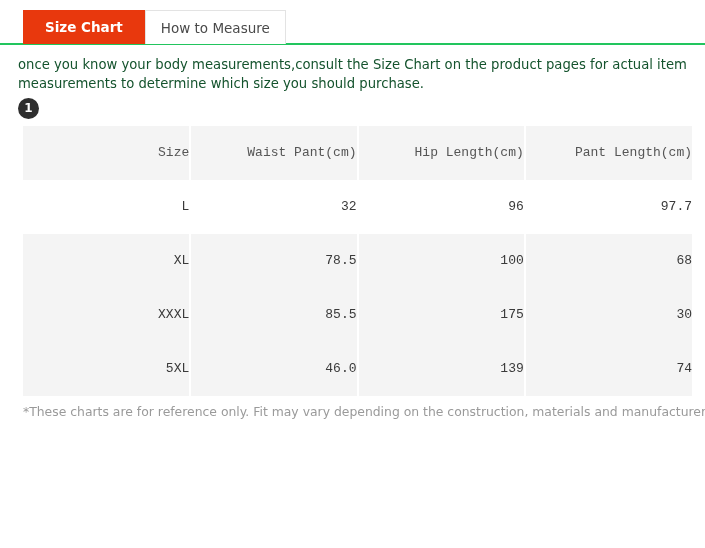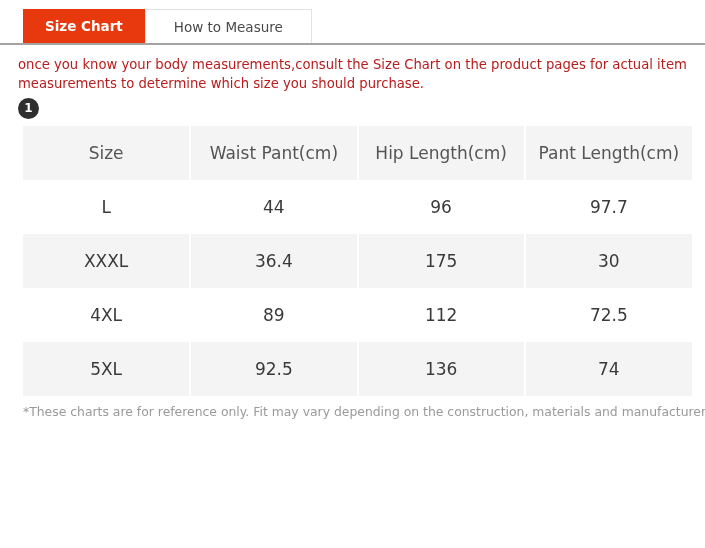--- a/index.html
+++ b/index.html
@@ -18,22 +18,22 @@
     height: 548px;
     background: #ffffff;
   }
 
   
   .tabbar {
     position: relative;
     height: 45px;
     padding-left: 23px;
     display: flex;
-    align-items: flex-end;
-    border-bottom: 2px solid #a3a3a3;
+    align-items: center;
+    border-bottom: 2px solid #22c55e;
   }
 
   .tab {
     height: 34px;
     display: flex;
     align-items: center;
     justify-content: center;
     padding: 0 22px;
     font-size: 13.5px;
     white-space: nowrap;
@@ -47,29 +47,29 @@
     font-weight: bold;
   }
 
   .tab.inactive {
     background: #ffffff;
     color: #4a4a4a;
     border-left: 1px solid #e3e3e3;
     border-top: 1px solid #e3e3e3;
     border-right: 1px solid #e3e3e3;
     border-bottom: none;
-    padding: 0 28px;
+    padding: 0 15px;
   }
 
   
   .description {
     margin: 11px 16px 0 18px;
     font-size: 13.2px;
     line-height: 1.42;
-    color: #b91c1c;
+    color: #14532d;
   }
 
   .step-badge-row {
     padding: 4px 0 0 18px;
   }
 
   .step-badge {
     display: inline-flex;
     align-items: center;
     justify-content: center;
@@ -90,26 +90,27 @@
 
   table.size-table {
     width: 669px;
     border-collapse: collapse;
     table-layout: fixed;
   }
 
   table.size-table th,
   table.size-table td {
     height: 54px;
-    text-align: center;
+    text-align: right;
     vertical-align: middle;
-    font-size: 17px;
+    font-size: 13px;
     font-weight: normal;
     color: #3a3a3a;
     border-right: 2px solid #ffffff;
+    font-family: Liberation Mono, monospace;
   }
 
   table.size-table th:last-child,
   table.size-table td:last-child {
     border-right: none;
   }
 
   table.size-table thead tr { background: #f4f4f4; }
   table.size-table thead th { color: #555555; }
 
@@ -151,40 +152,40 @@
         <tr>
           <th>Size</th>
           <th>Waist Pant(cm)</th>
           <th>Hip Length(cm)</th>
           <th>Pant Length(cm)</th>
         </tr>
       </thead>
       <tbody>
         <tr class="odd">
           <td>L</td>
-          <td>44</td>
+          <td>32</td>
           <td>96</td>
           <td>97.7</td>
         </tr>
         <tr class="even">
+          <td>XL</td>
+          <td>78.5</td>
+          <td>100</td>
+          <td>68</td>
+        </tr>
+        <tr class="even">
           <td>XXXL</td>
-          <td>36.4</td>
+          <td>85.5</td>
           <td>175</td>
           <td>30</td>
         </tr>
-        <tr class="odd">
-          <td>4XL</td>
-          <td>89</td>
-          <td>112</td>
-          <td>72.5</td>
-        </tr>
         <tr class="even">
           <td>5XL</td>
-          <td>92.5</td>
-          <td>136</td>
+          <td>46.0</td>
+          <td>139</td>
           <td>74</td>
         </tr>
       </tbody>
     </table>
   </div>
 
   <div class="footnote">*These charts are for reference only. Fit may vary depending on the construction, materials and manufacturer.</div>
 
 </div>
 

